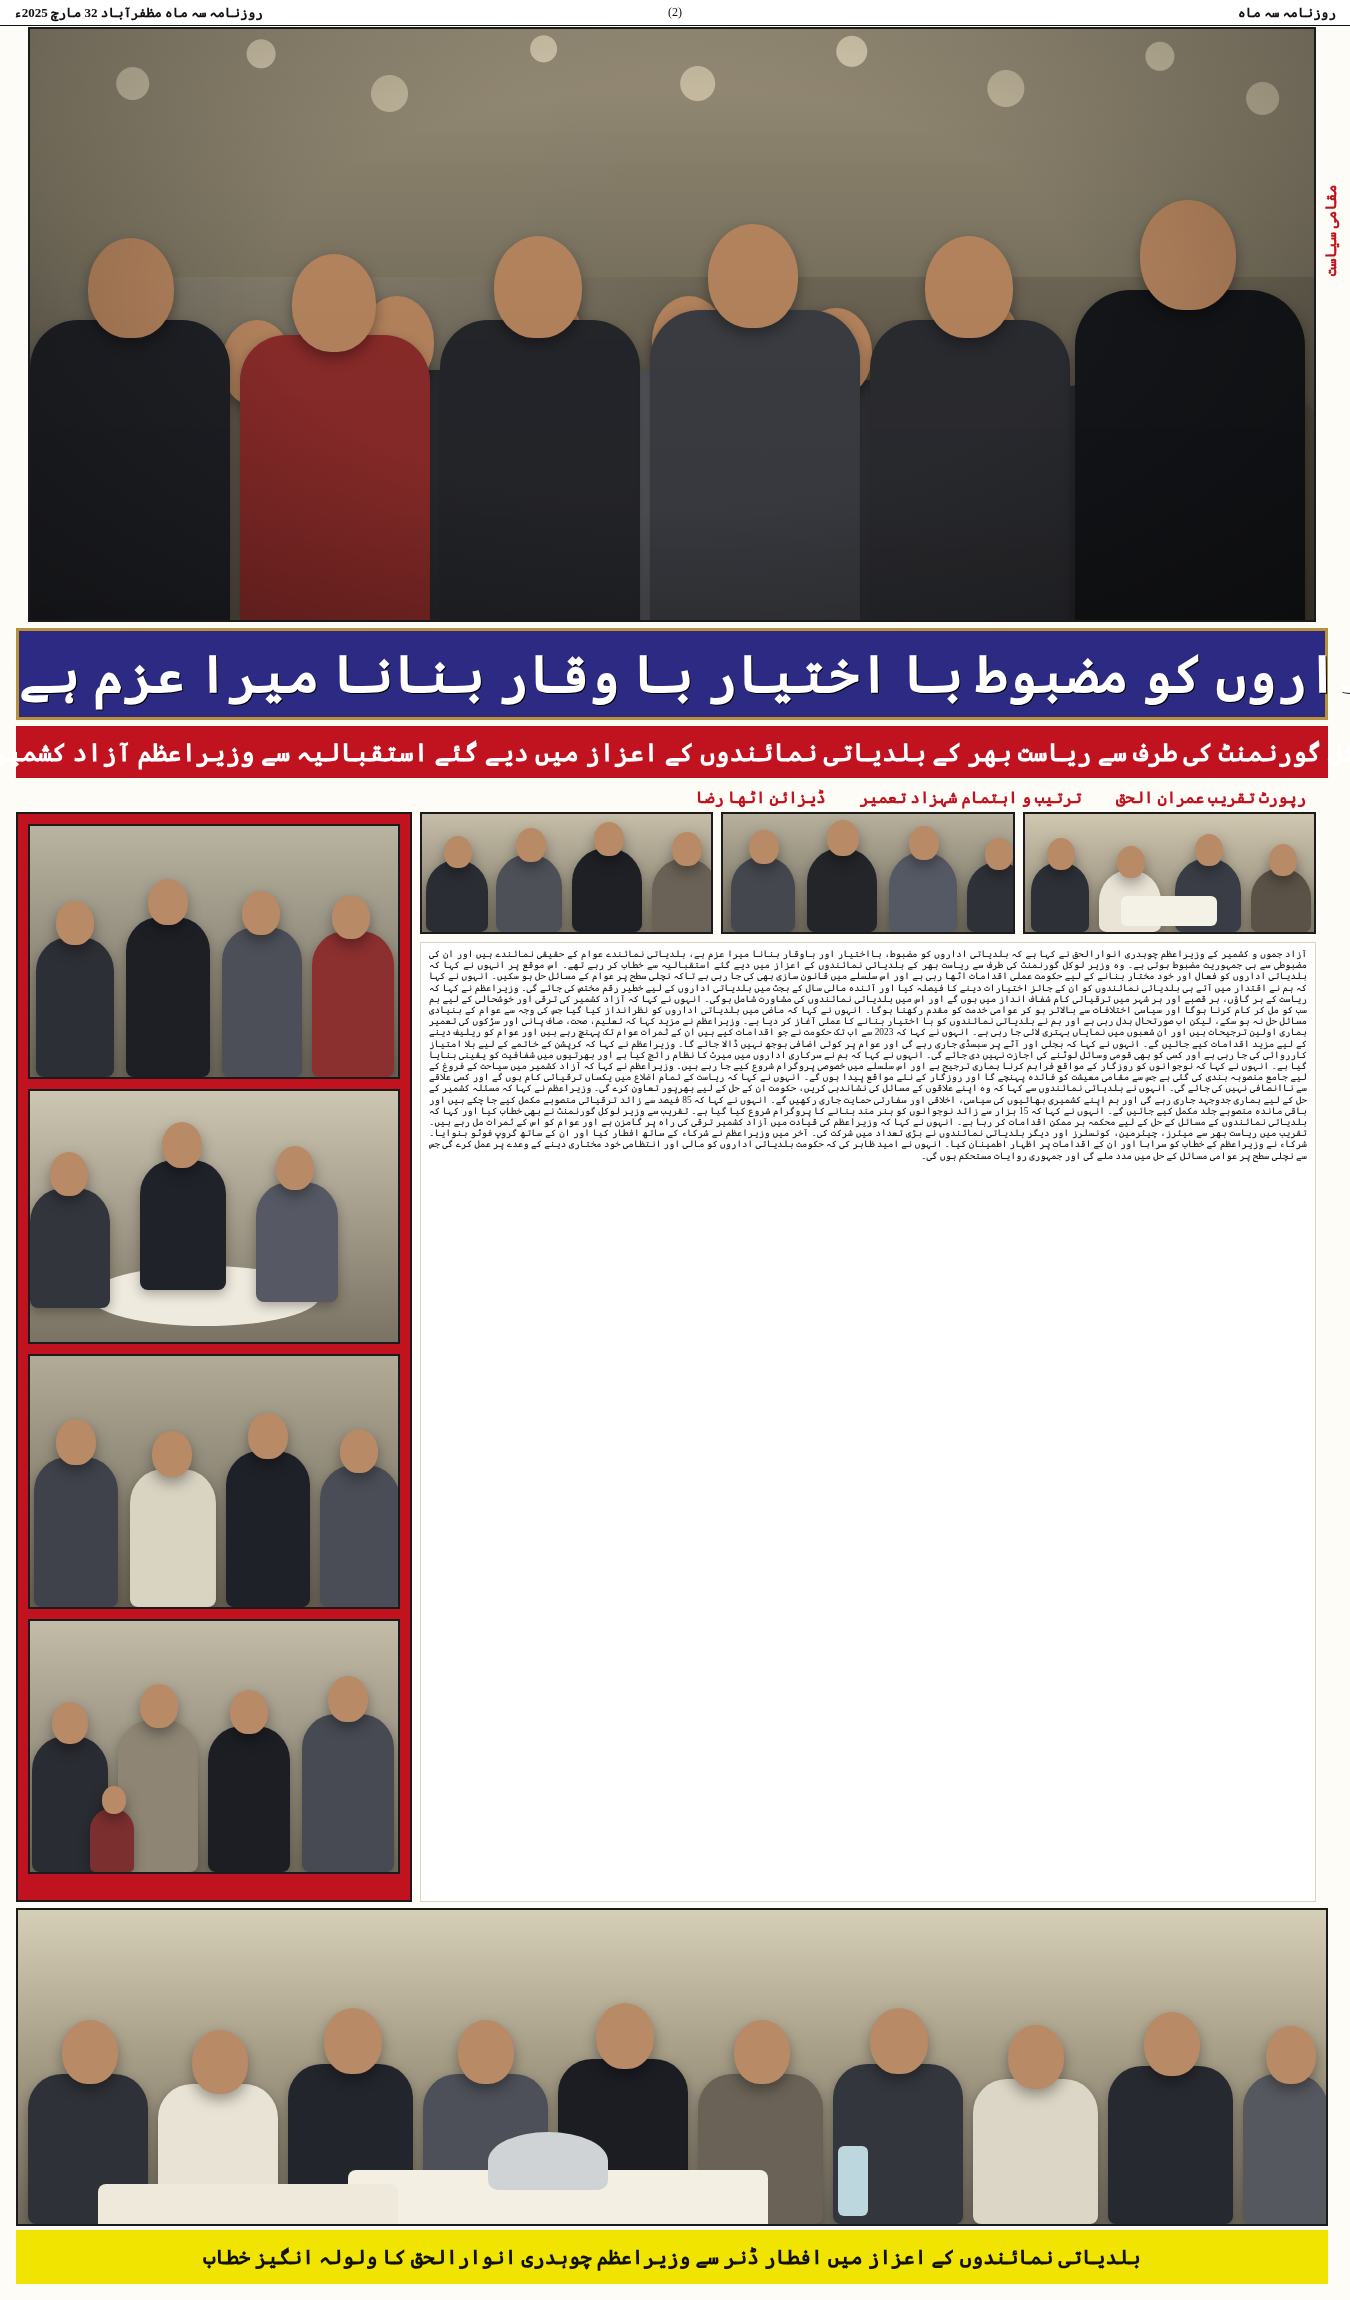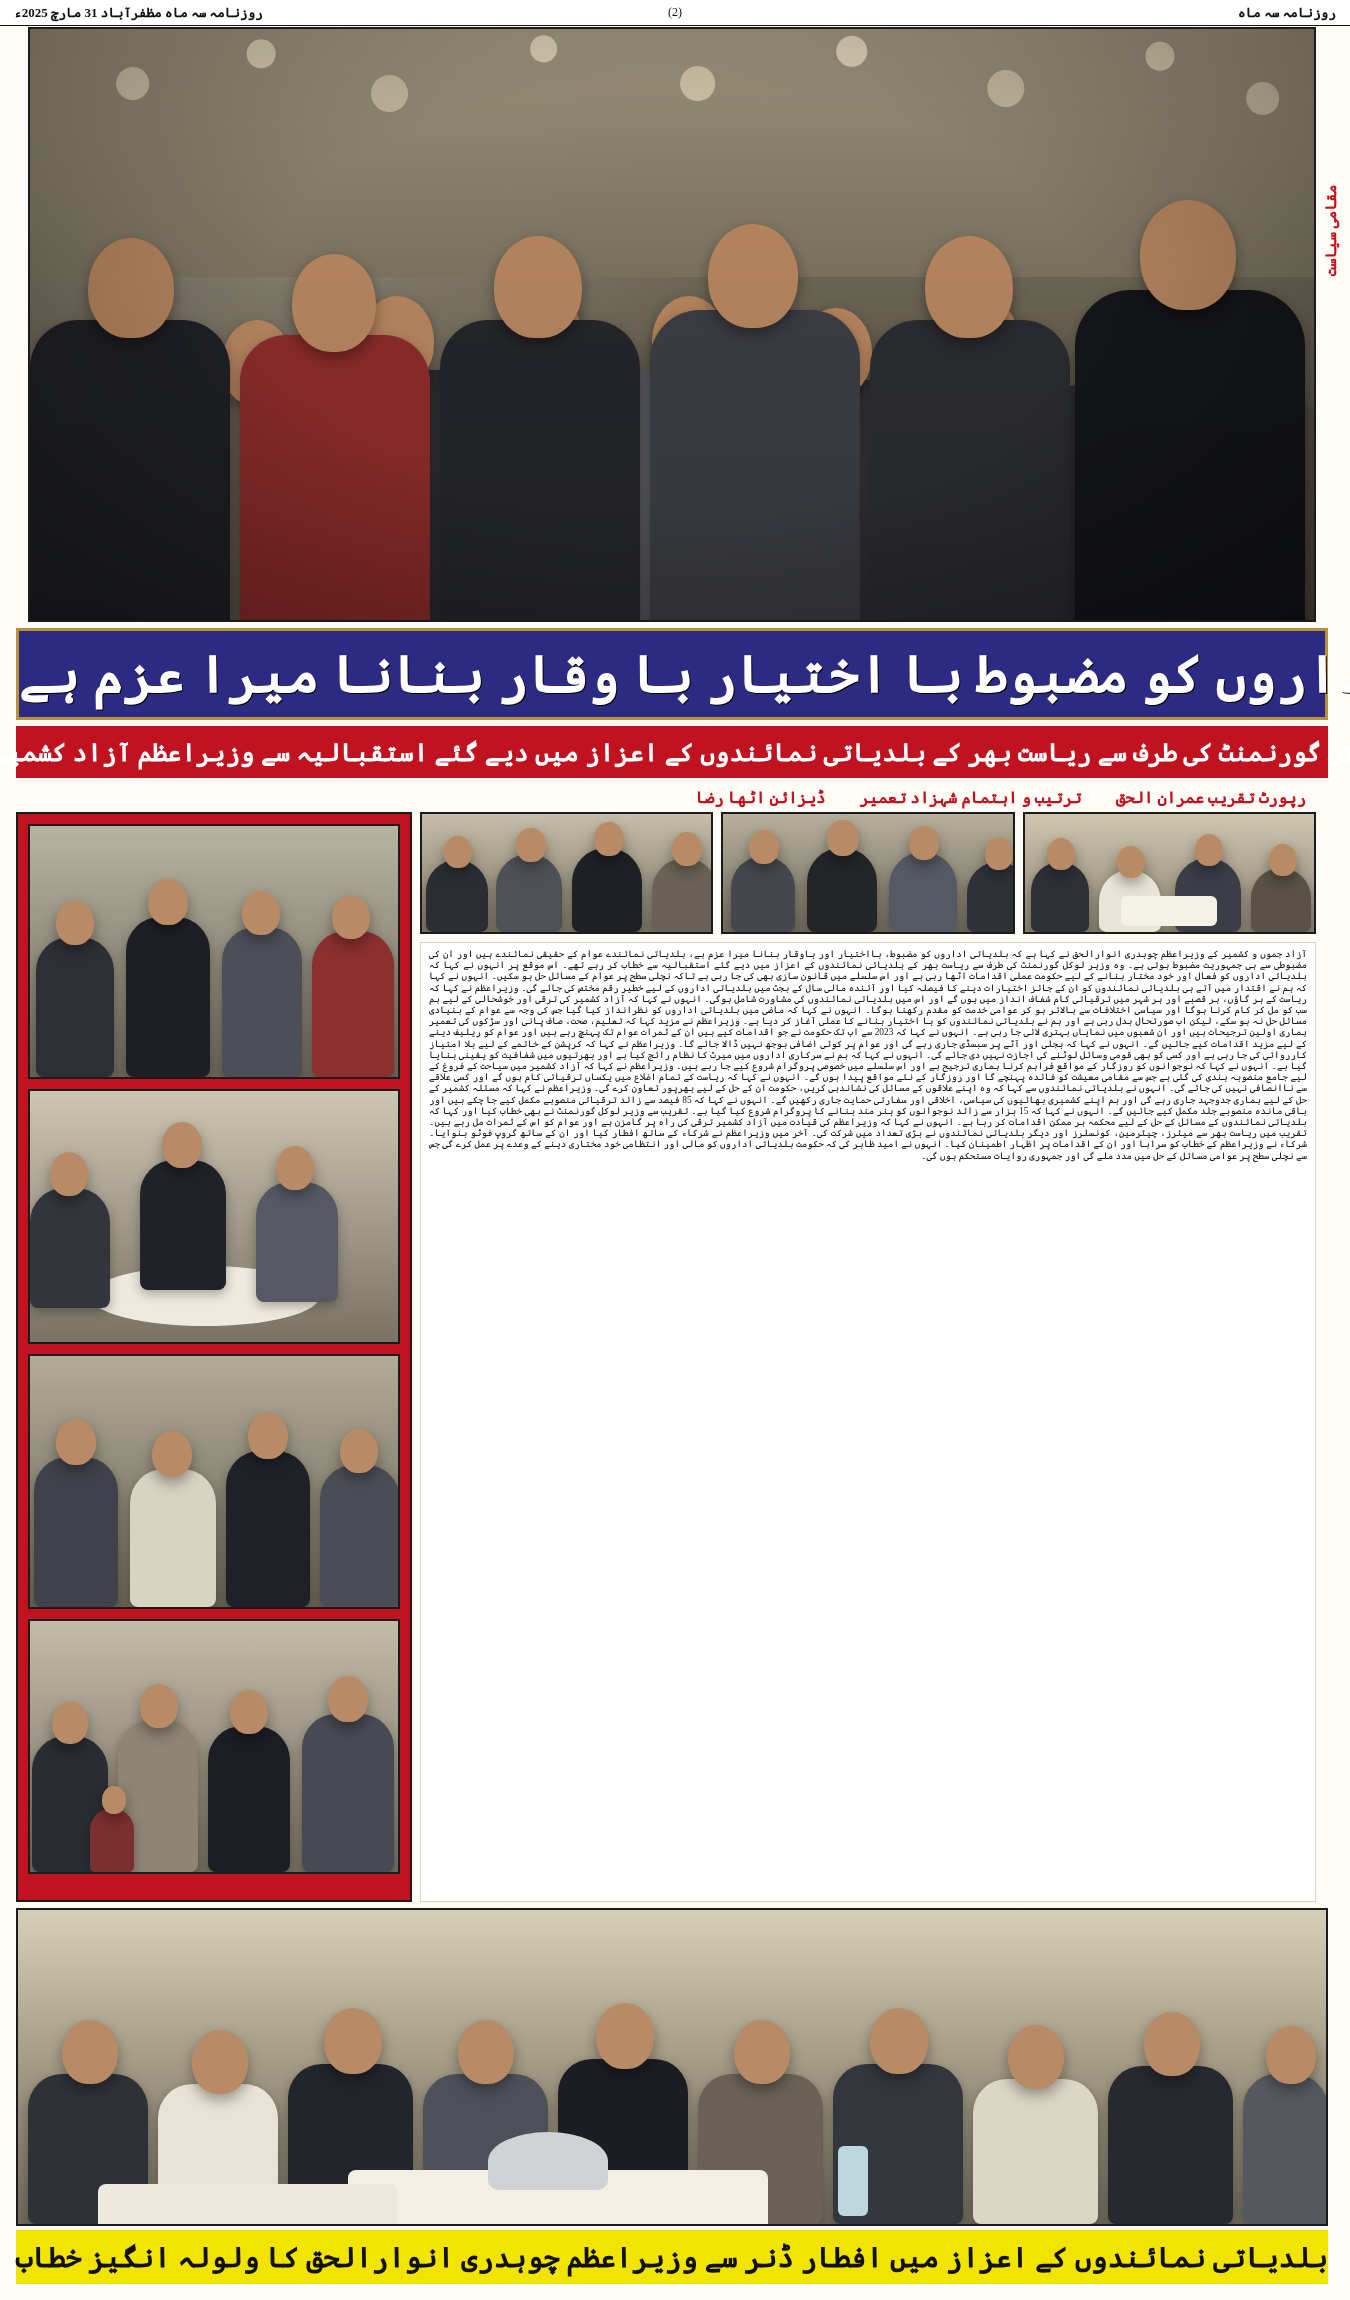--- a/index.html
+++ b/index.html
@@ -269,34 +269,34 @@
     left: 16px;
     width: 1312px;
     height: 54px;
     background: #f2e401;
     display: flex;
     align-items: center;
     justify-content: center;
   }
   .bottom-caption .bc {
     color: #111111;
-    font-size: 28px;
+    font-size: 20px;
     font-weight: bold;
     white-space: nowrap;
   }
 </style>
 </head>
 <body>
 
 <div class="page">
 
   <div class="masthead">
     <span>روزنامہ سہ ماہ</span>
     <span class="center">(2)</span>
-    <span class="date-hl">روزنامہ سہ ماہ مظفرآباد 31 مارچ 2025ء</span>
+    <span class="date-hl">روزنامہ سہ ماہ مظفرآباد 32 مارچ 2025ء</span>
   </div>
 
   <div class="side-label">مقامی سیاست</div>
 
   <div class="hero">
     <div class="photo">
       <div class="sky"></div>
       <div class="floral"></div>
       <div class="crowd">
 

